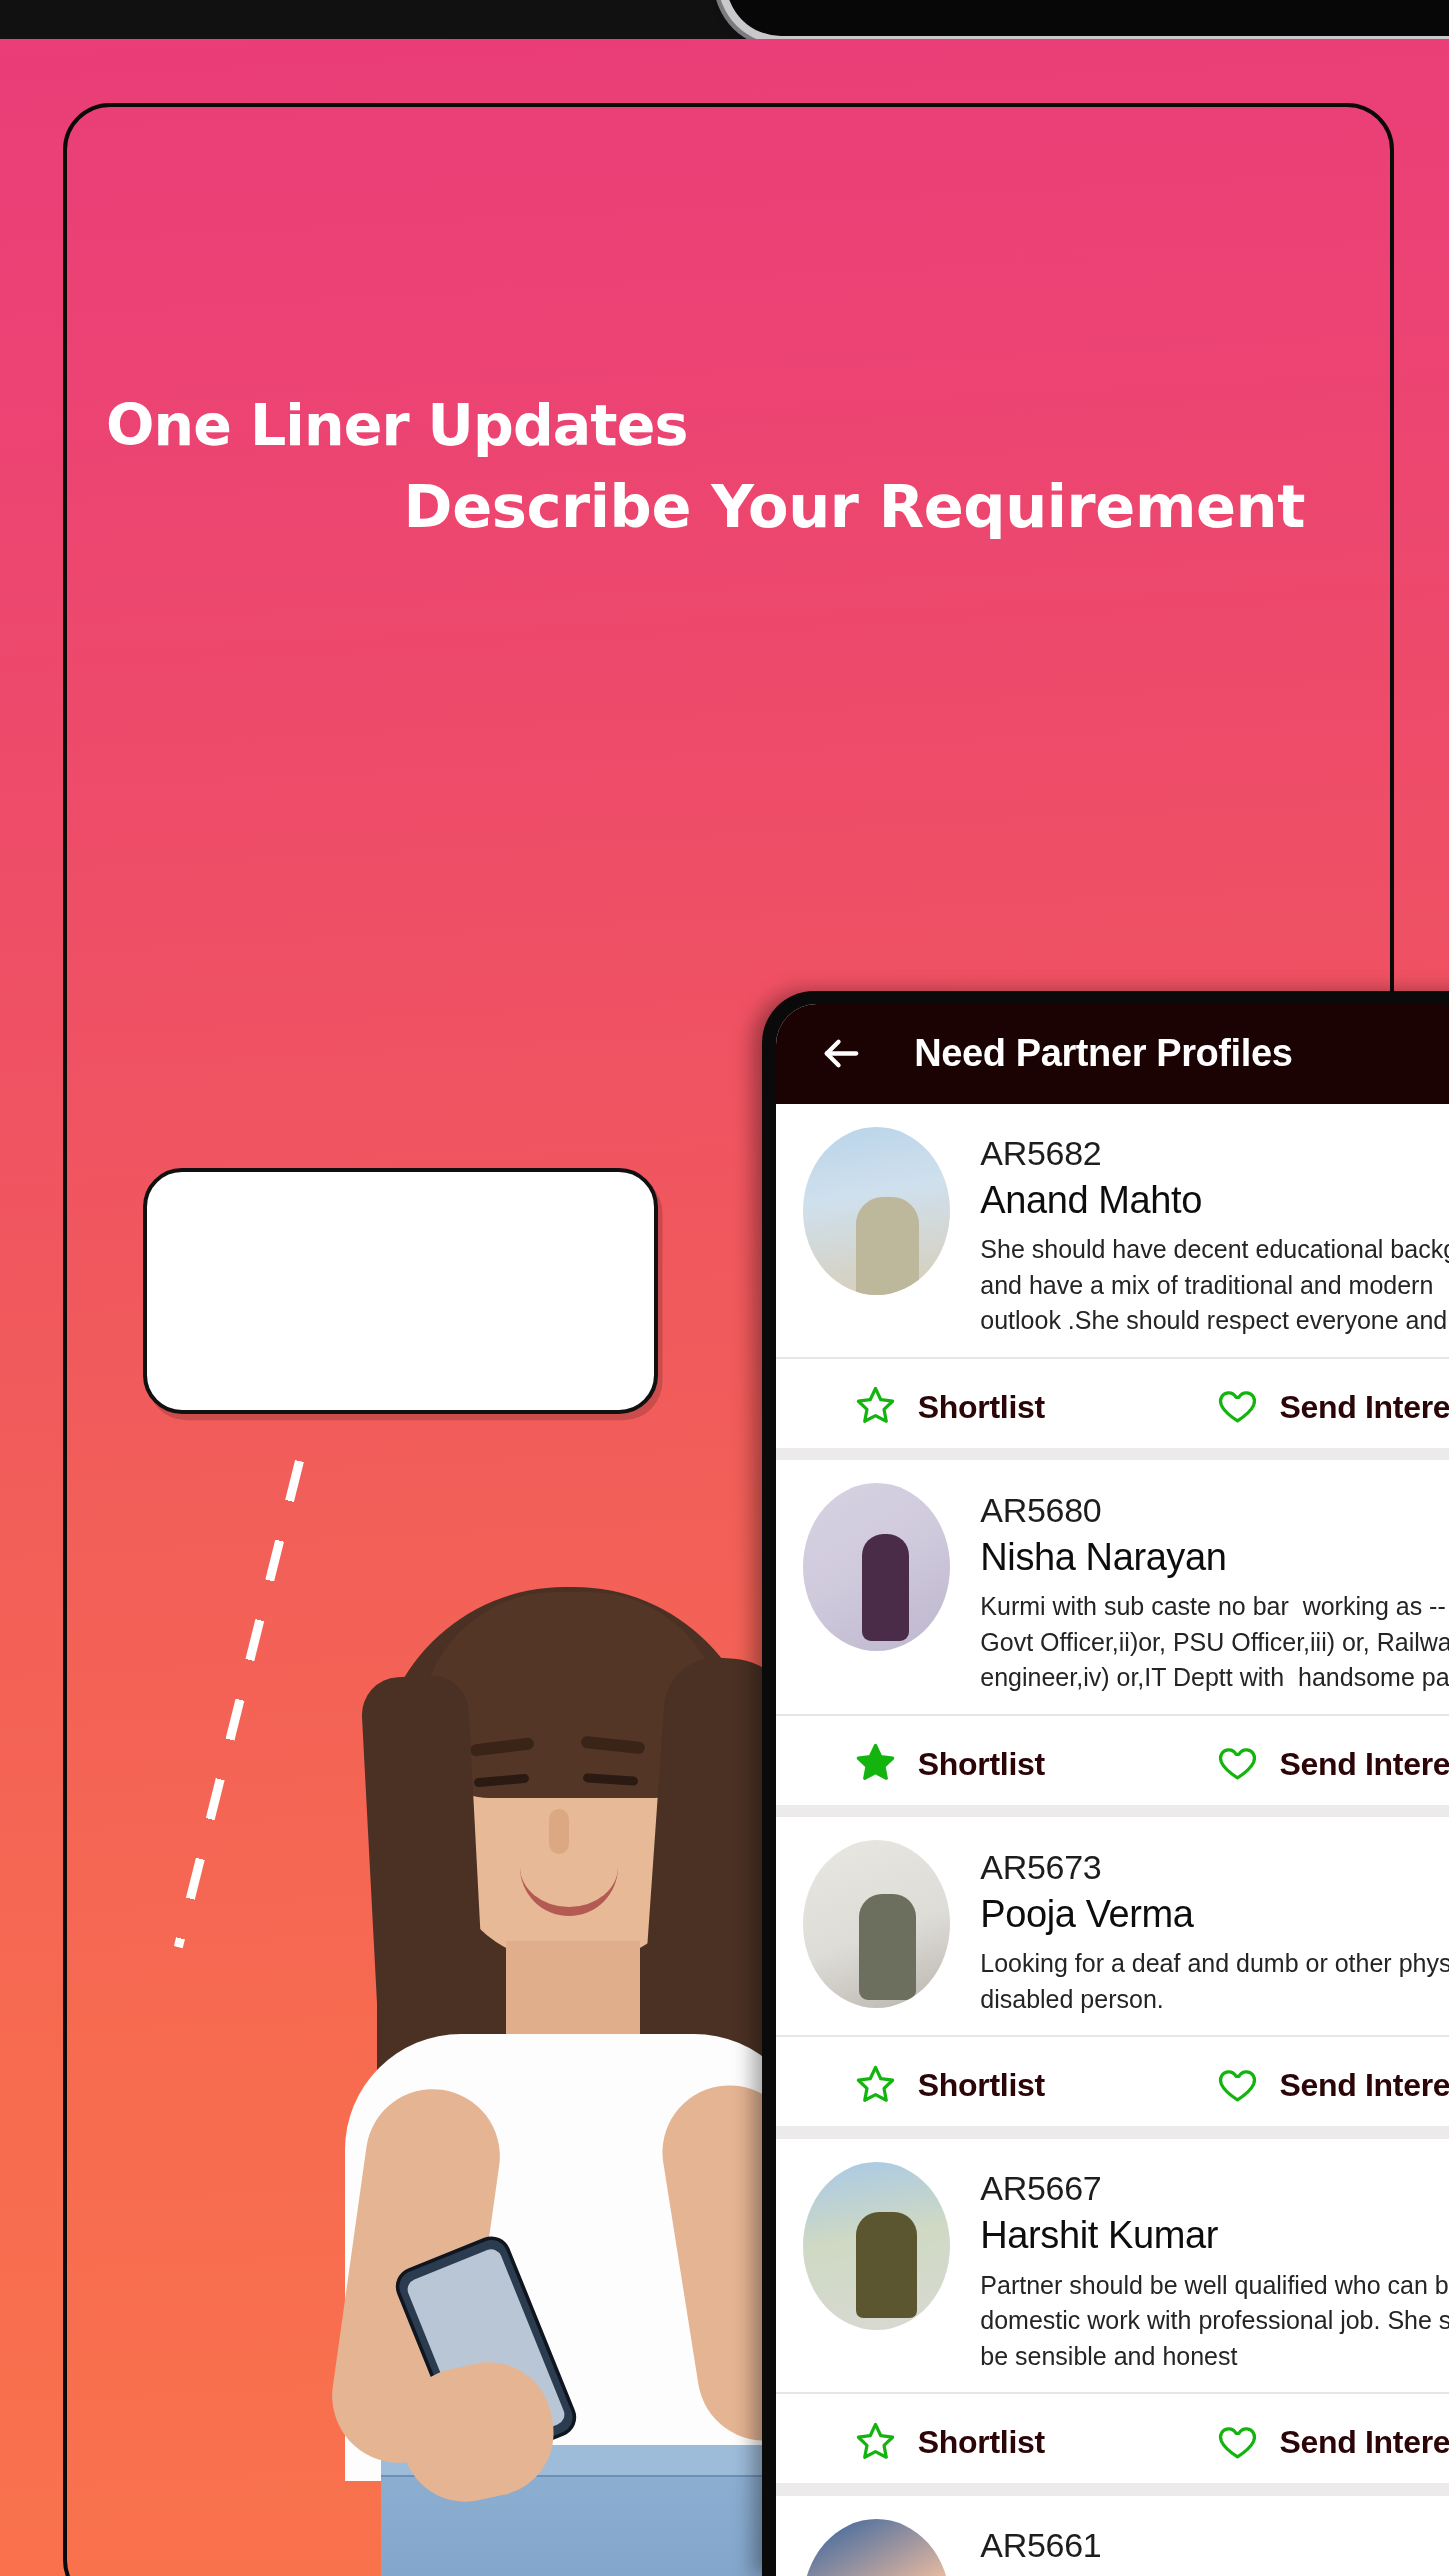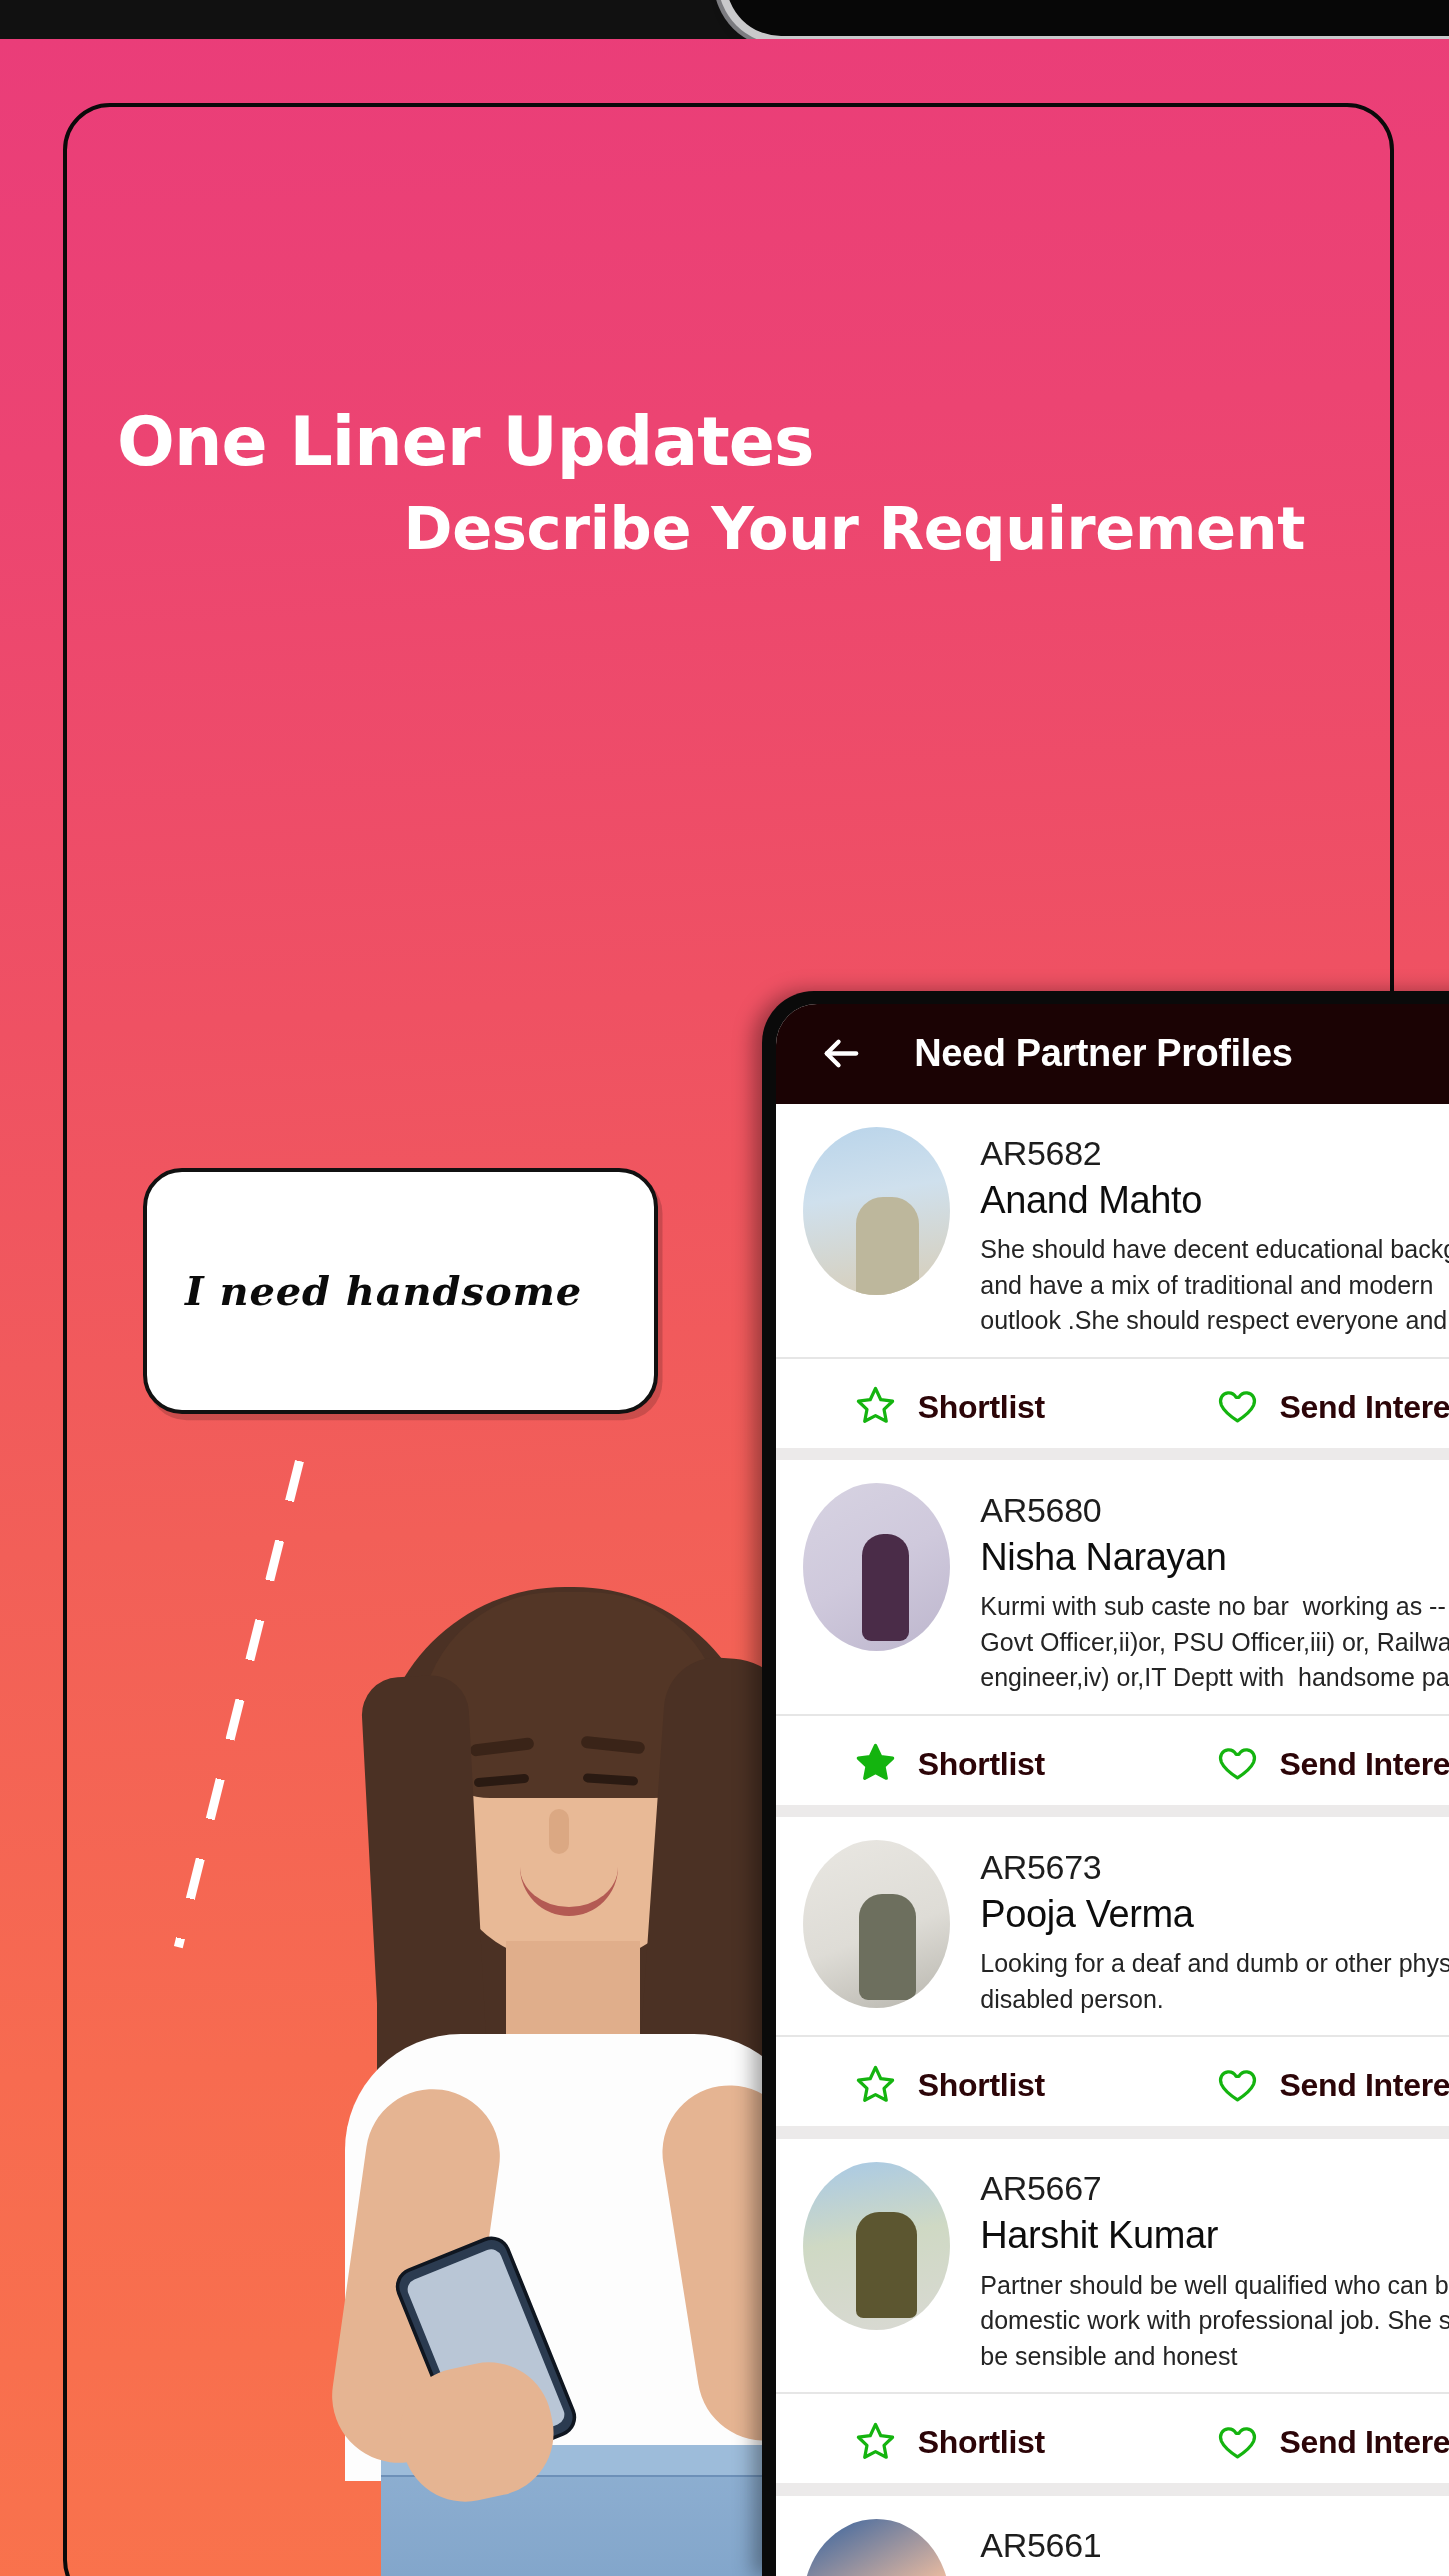--- a/index.html
+++ b/index.html
@@ -13,21 +13,21 @@
 
   
   .poster{position:absolute;left:0;top:39px;width:1449px;height:2537px;
     background:linear-gradient(177deg,#ea3d79 0%,#ec4472 16%,#ef5163 38%,#f25f58 58%,#f76b50 78%,#f9734c 100%);}
   .poster-frame{position:absolute;left:63px;top:64px;width:1331px;height:2504px;
     border:4.5px solid #0a0a0a;border-radius:47px;box-sizing:border-box;pointer-events:none;}
 
   
   .headline-wrap{position:absolute;left:106px;top:358px;width:1199px;}
   .headline{font-family:"DejaVu Sans",sans-serif;font-weight:700;color:#fff;
-    font-size:68px;line-height:1.0;letter-spacing:-0.9px;margin:11px;white-space:nowrap;}
+    font-size:57px;line-height:1.0;letter-spacing:-0.9px;margin:0;white-space:nowrap;}
   .subheadline{font-family:"DejaVu Sans",sans-serif;font-weight:700;color:#fff;
     font-size:59px;line-height:1.0;letter-spacing:-0.4px;margin:23px 0 0 3.6px;white-space:nowrap;text-align:right;}
 
   
   .bubble{position:absolute;left:143px;top:1129px;width:515px;height:246px;
     background:#fff;border:4.5px solid #111;border-radius:39px;box-sizing:border-box;
     display:flex;flex-direction:column;justify-content:center;padding:0 38px;
     box-shadow:4.5px 6.3px 0 rgba(0,0,0,.16);}
   .bubble-line{font-family:"DejaVu Serif",serif;font-style:italic;font-weight:700;
     color:#0b0b0b;font-size:40px;line-height:1.62;letter-spacing:0.9px;white-space:nowrap;}
@@ -135,21 +135,20 @@
 
   <div class="poster">
     <div class="poster-frame"></div>
 
     <div class="headline-wrap">
       <div class="headline">One Liner Updates</div>
       <div class="subheadline">Describe Your Requirement</div>
     </div>
 
     <div class="bubble">
-      <div class="bubble-line">I need handsome</div>
     </div>
 
     <div class="dash-line"></div>
 
     <div class="woman">
       <div class="w-hair-back"></div>
       <div class="w-face"></div>
       <div class="w-hair-top"></div>
       <div class="w-brow l"></div>
       <div class="w-brow r"></div>

